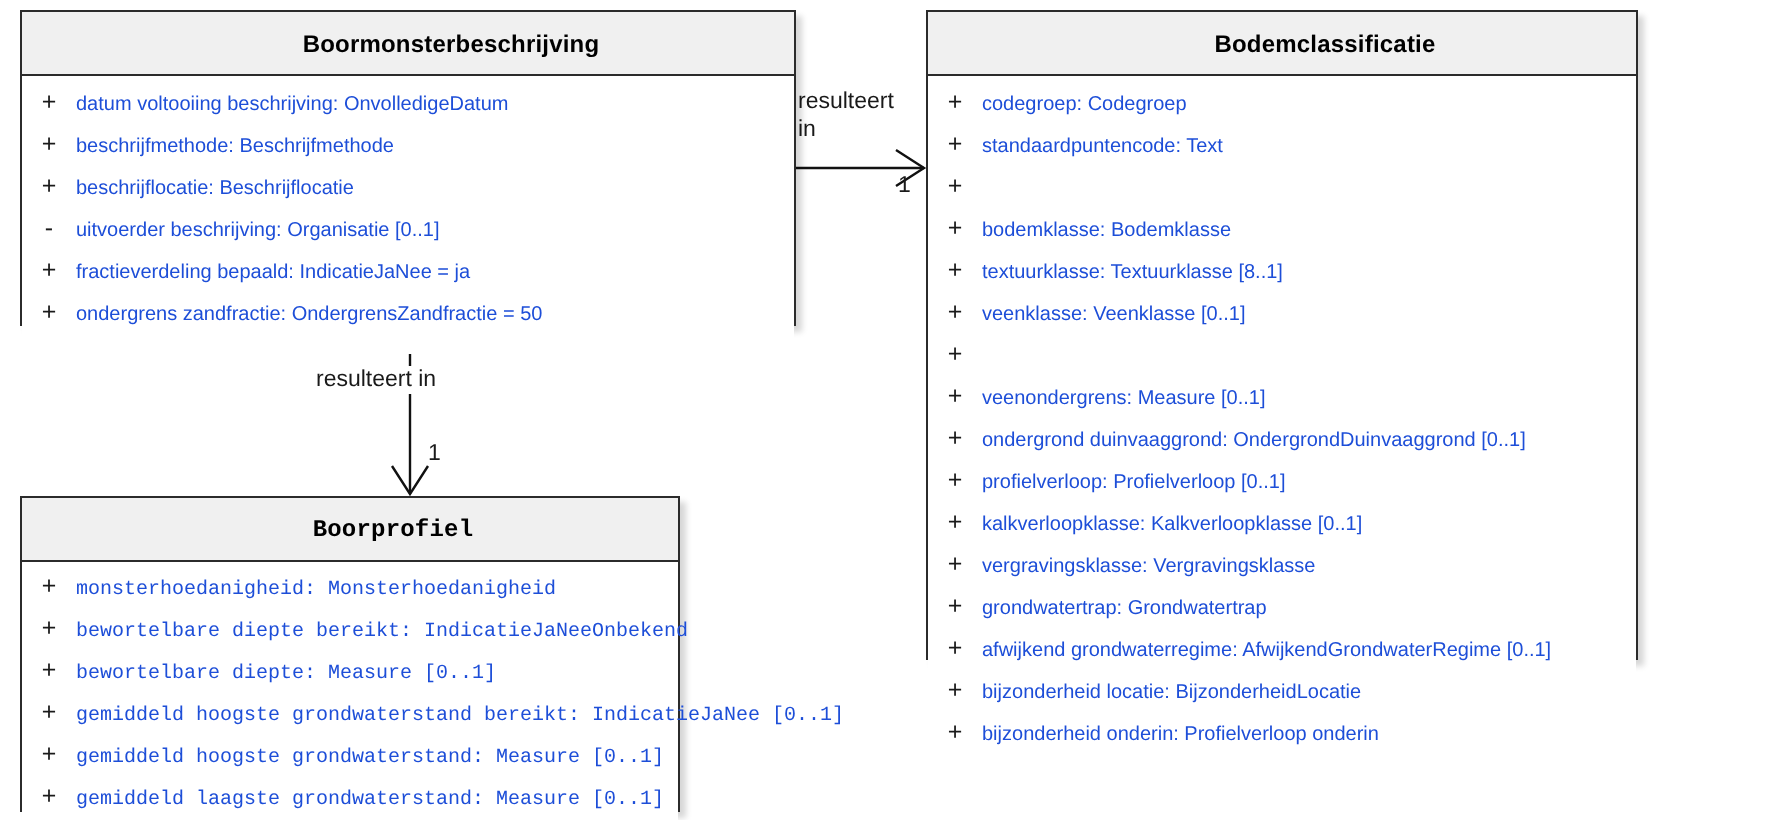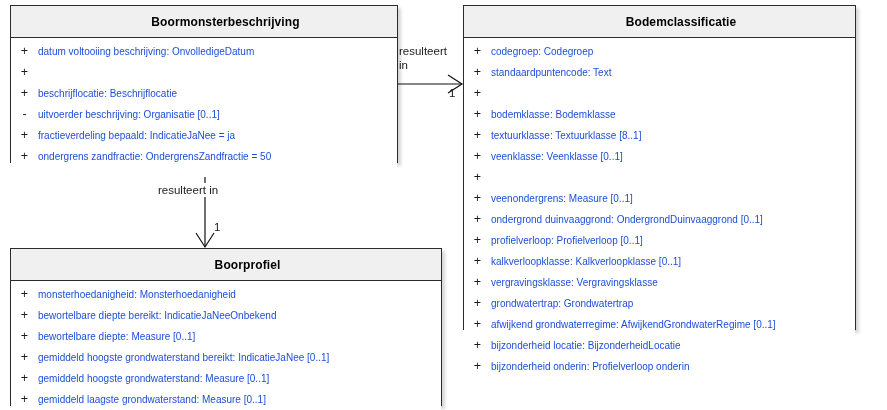--- a/index.html
+++ b/index.html
@@ -134,40 +134,41 @@
   <div id="class-layer">
       <div class="uml-class" style="left: 10px; top: 5px; width: 388px; height: 158px;">
         <div class="class-header">Boormonsterbeschrijving</div>
         <div class="class-body">
           <div class="attr-row">
             <span class="attr-vis">+</span>
             <span class="attr-text">datum voltooiing beschrijving: OnvolledigeDatum</span>
           </div>
           <div class="attr-row">
             <span class="attr-vis">+</span>
+            <span class="attr-text">beschrijfmethode: Beschrijfmethode</span>
           </div>
           <div class="attr-row">
             <span class="attr-vis">+</span>
             <span class="attr-text">beschrijflocatie: Beschrijflocatie</span>
           </div>
           <div class="attr-row">
             <span class="attr-vis">-</span>
             <span class="attr-text">uitvoerder beschrijving: Organisatie [0..1]</span>
           </div>
           <div class="attr-row">
             <span class="attr-vis">+</span>
             <span class="attr-text">fractieverdeling bepaald: IndicatieJaNee = ja</span>
           </div>
           <div class="attr-row">
             <span class="attr-vis">+</span>
             <span class="attr-text">ondergrens zandfractie: OndergrensZandfractie = 50</span>
           </div>
         </div>
       </div>
-      <div class="uml-class" style="left: 463px; top: 5px; width: 393px; height: 325px;">
+      <div class="uml-class" style="left: 463px; top: 5px; width: 356px; height: 325px;">
         <div class="class-header">Bodemclassificatie</div>
         <div class="class-body">
           <div class="attr-row">
             <span class="attr-vis">+</span>
             <span class="attr-text">codegroep: Codegroep</span>
           </div>
           <div class="attr-row">
             <span class="attr-vis">+</span>
             <span class="attr-text">standaardpuntencode: Text</span>
           </div>
@@ -220,21 +221,21 @@
           <div class="attr-row">
             <span class="attr-vis">+</span>
             <span class="attr-text">bijzonderheid locatie: BijzonderheidLocatie</span>
           </div>
           <div class="attr-row">
             <span class="attr-vis">+</span>
             <span class="attr-text">bijzonderheid onderin: Profielverloop onderin</span>
           </div>
         </div>
       </div>
-      <div class="uml-class" style="left: 10px; top: 248px; width: 432px; height: 158px;">
+      <div class="uml-class" style="left: 10px; top: 248px; width: 330px; height: 158px; font-family: Liberation Mono, monospace;">
         <div class="class-header">Boorprofiel</div>
         <div class="class-body">
           <div class="attr-row">
             <span class="attr-vis">+</span>
             <span class="attr-text">monsterhoedanigheid: Monsterhoedanigheid</span>
           </div>
           <div class="attr-row">
             <span class="attr-vis">+</span>
             <span class="attr-text">bewortelbare diepte bereikt: IndicatieJaNeeOnbekend</span>
           </div>

